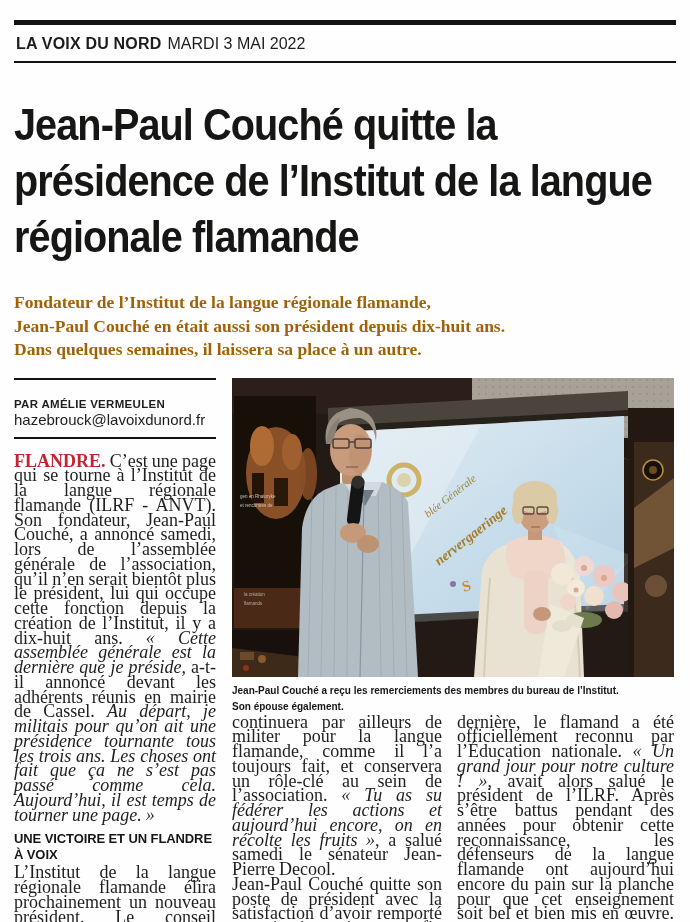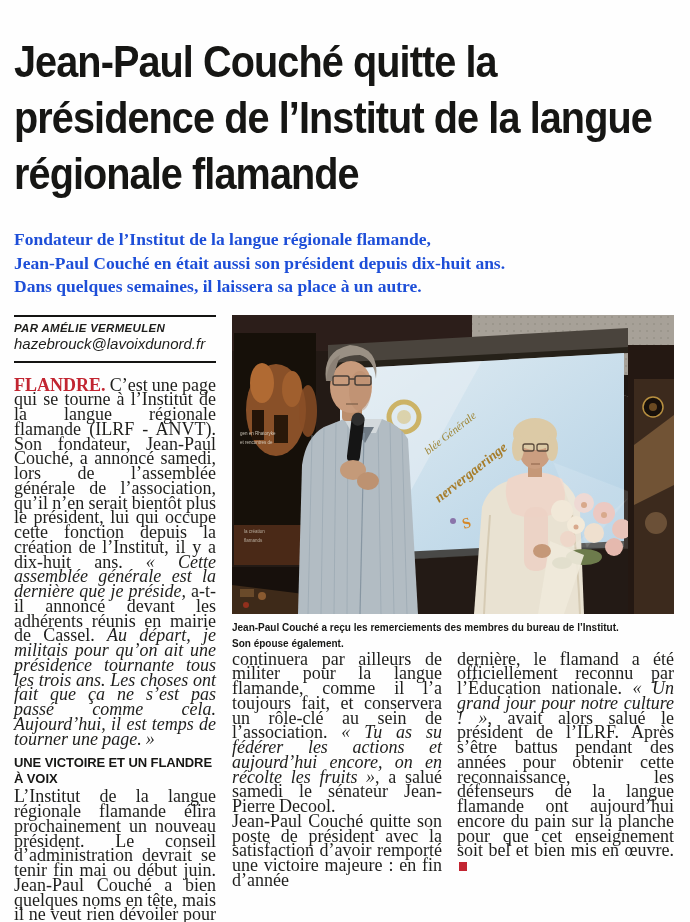--- a/index.html
+++ b/index.html
@@ -20,31 +20,31 @@
   h1.headline{
     margin:34px 14px 0;width:732px;
     transform:scaleX(.9);transform-origin:left top;
     font-family:"Liberation Sans", sans-serif;
     font-weight:700;font-size:44px;line-height:56px;letter-spacing:-1px;
     color:#161614;
   }
   
   .standfirst{
     margin:26px 14px 0;
-    font-weight:700;font-size:17.5px;line-height:23.5px;color:#1d4ed8;
+    font-weight:700;font-size:17.5px;line-height:23.5px;color:#a16207;
   }
   .standfirst span{display:block;}
   
   .content{display:flex;gap:16px;margin:16px 14px 0;}
   .col-left{flex:0 0 202px;width:202px;}
   .right-area{flex:0 0 442px;width:442px;}
   
   .byline{
     border-top:2.5px solid #141412;border-bottom:2.5px solid #141412;
-    padding:4px 0 10px;font-family:"Liberation Sans", sans-serif;font-style:italic;
+    padding:17px 0 10px;font-family:"Liberation Sans", sans-serif;
   }
   .byline .author{font-weight:700;font-size:11.5px;line-height:14px;letter-spacing:.3px;}
   .byline .email{font-size:15px;line-height:15px;margin-top:1px;color:#1d1d1b;text-decoration:none;display:block;}
   
   .bodycopy{margin-top:15px;}
   p.body{
     margin:0;font-size:18px;line-height:14.75px;text-align:justify;
     word-spacing:-.4px;hyphens:auto;-webkit-hyphens:auto;color:#1e1e1c;
   }
   p.body em{font-style:italic;}
@@ -67,20 +67,25 @@
   .endmark{
     display:inline-block;width:8px;height:9px;background:#c22531;
     vertical-align:baseline;margin-left:2px;
   }
 </style>
 </head>
 <body>
 
 <div class="page">
 
+  <div class="masthead">
+    <div class="masthead-line">
+      <span class="brand">LA VOIX DU NORD</span><span class="issue-date">MARDI 3 MAI 2022</span>
+    </div>
+  </div>
 
   <h1 class="headline">Jean-Paul Couché quitte la présidence de l’Institut de la langue régionale flamande</h1>
 
   <div class="standfirst">
     <span>Fondateur de l’Institut de la langue régionale flamande,</span>
     <span>Jean-Paul Couché en était aussi son président depuis dix-huit ans.</span>
     <span>Dans quelques semaines, il laissera sa place à un autre.</span>
   </div>
 
   <div class="content">

